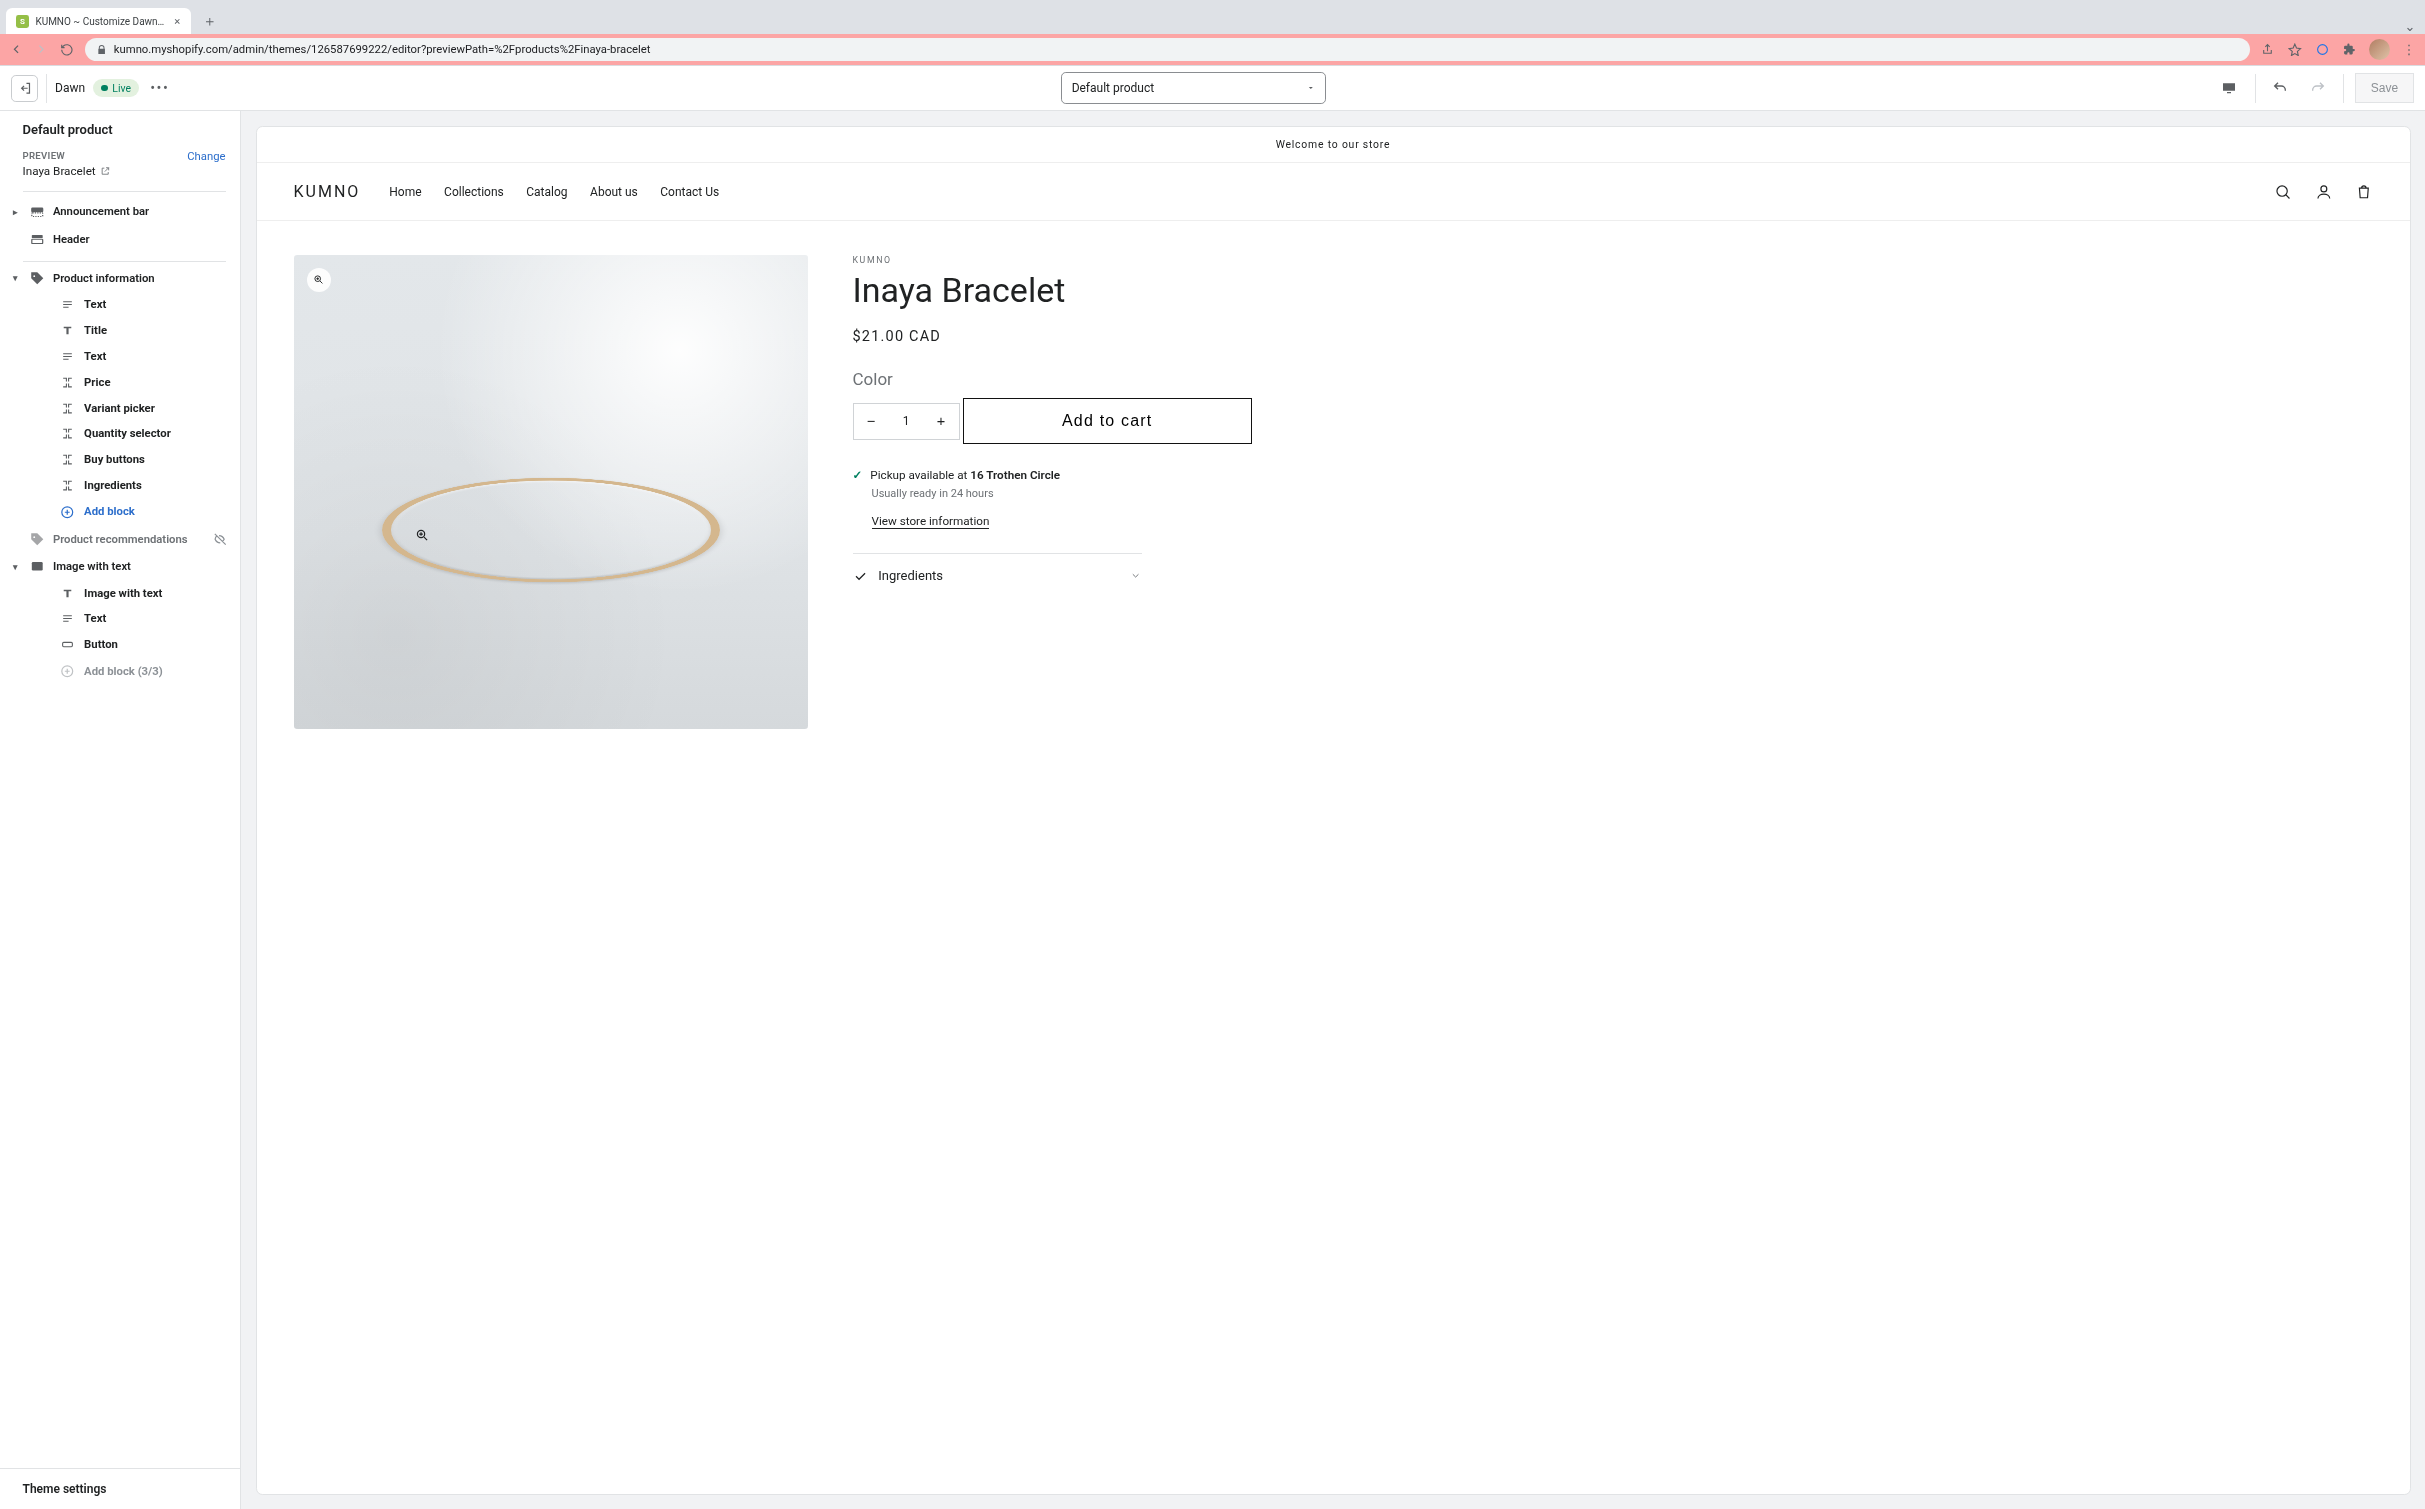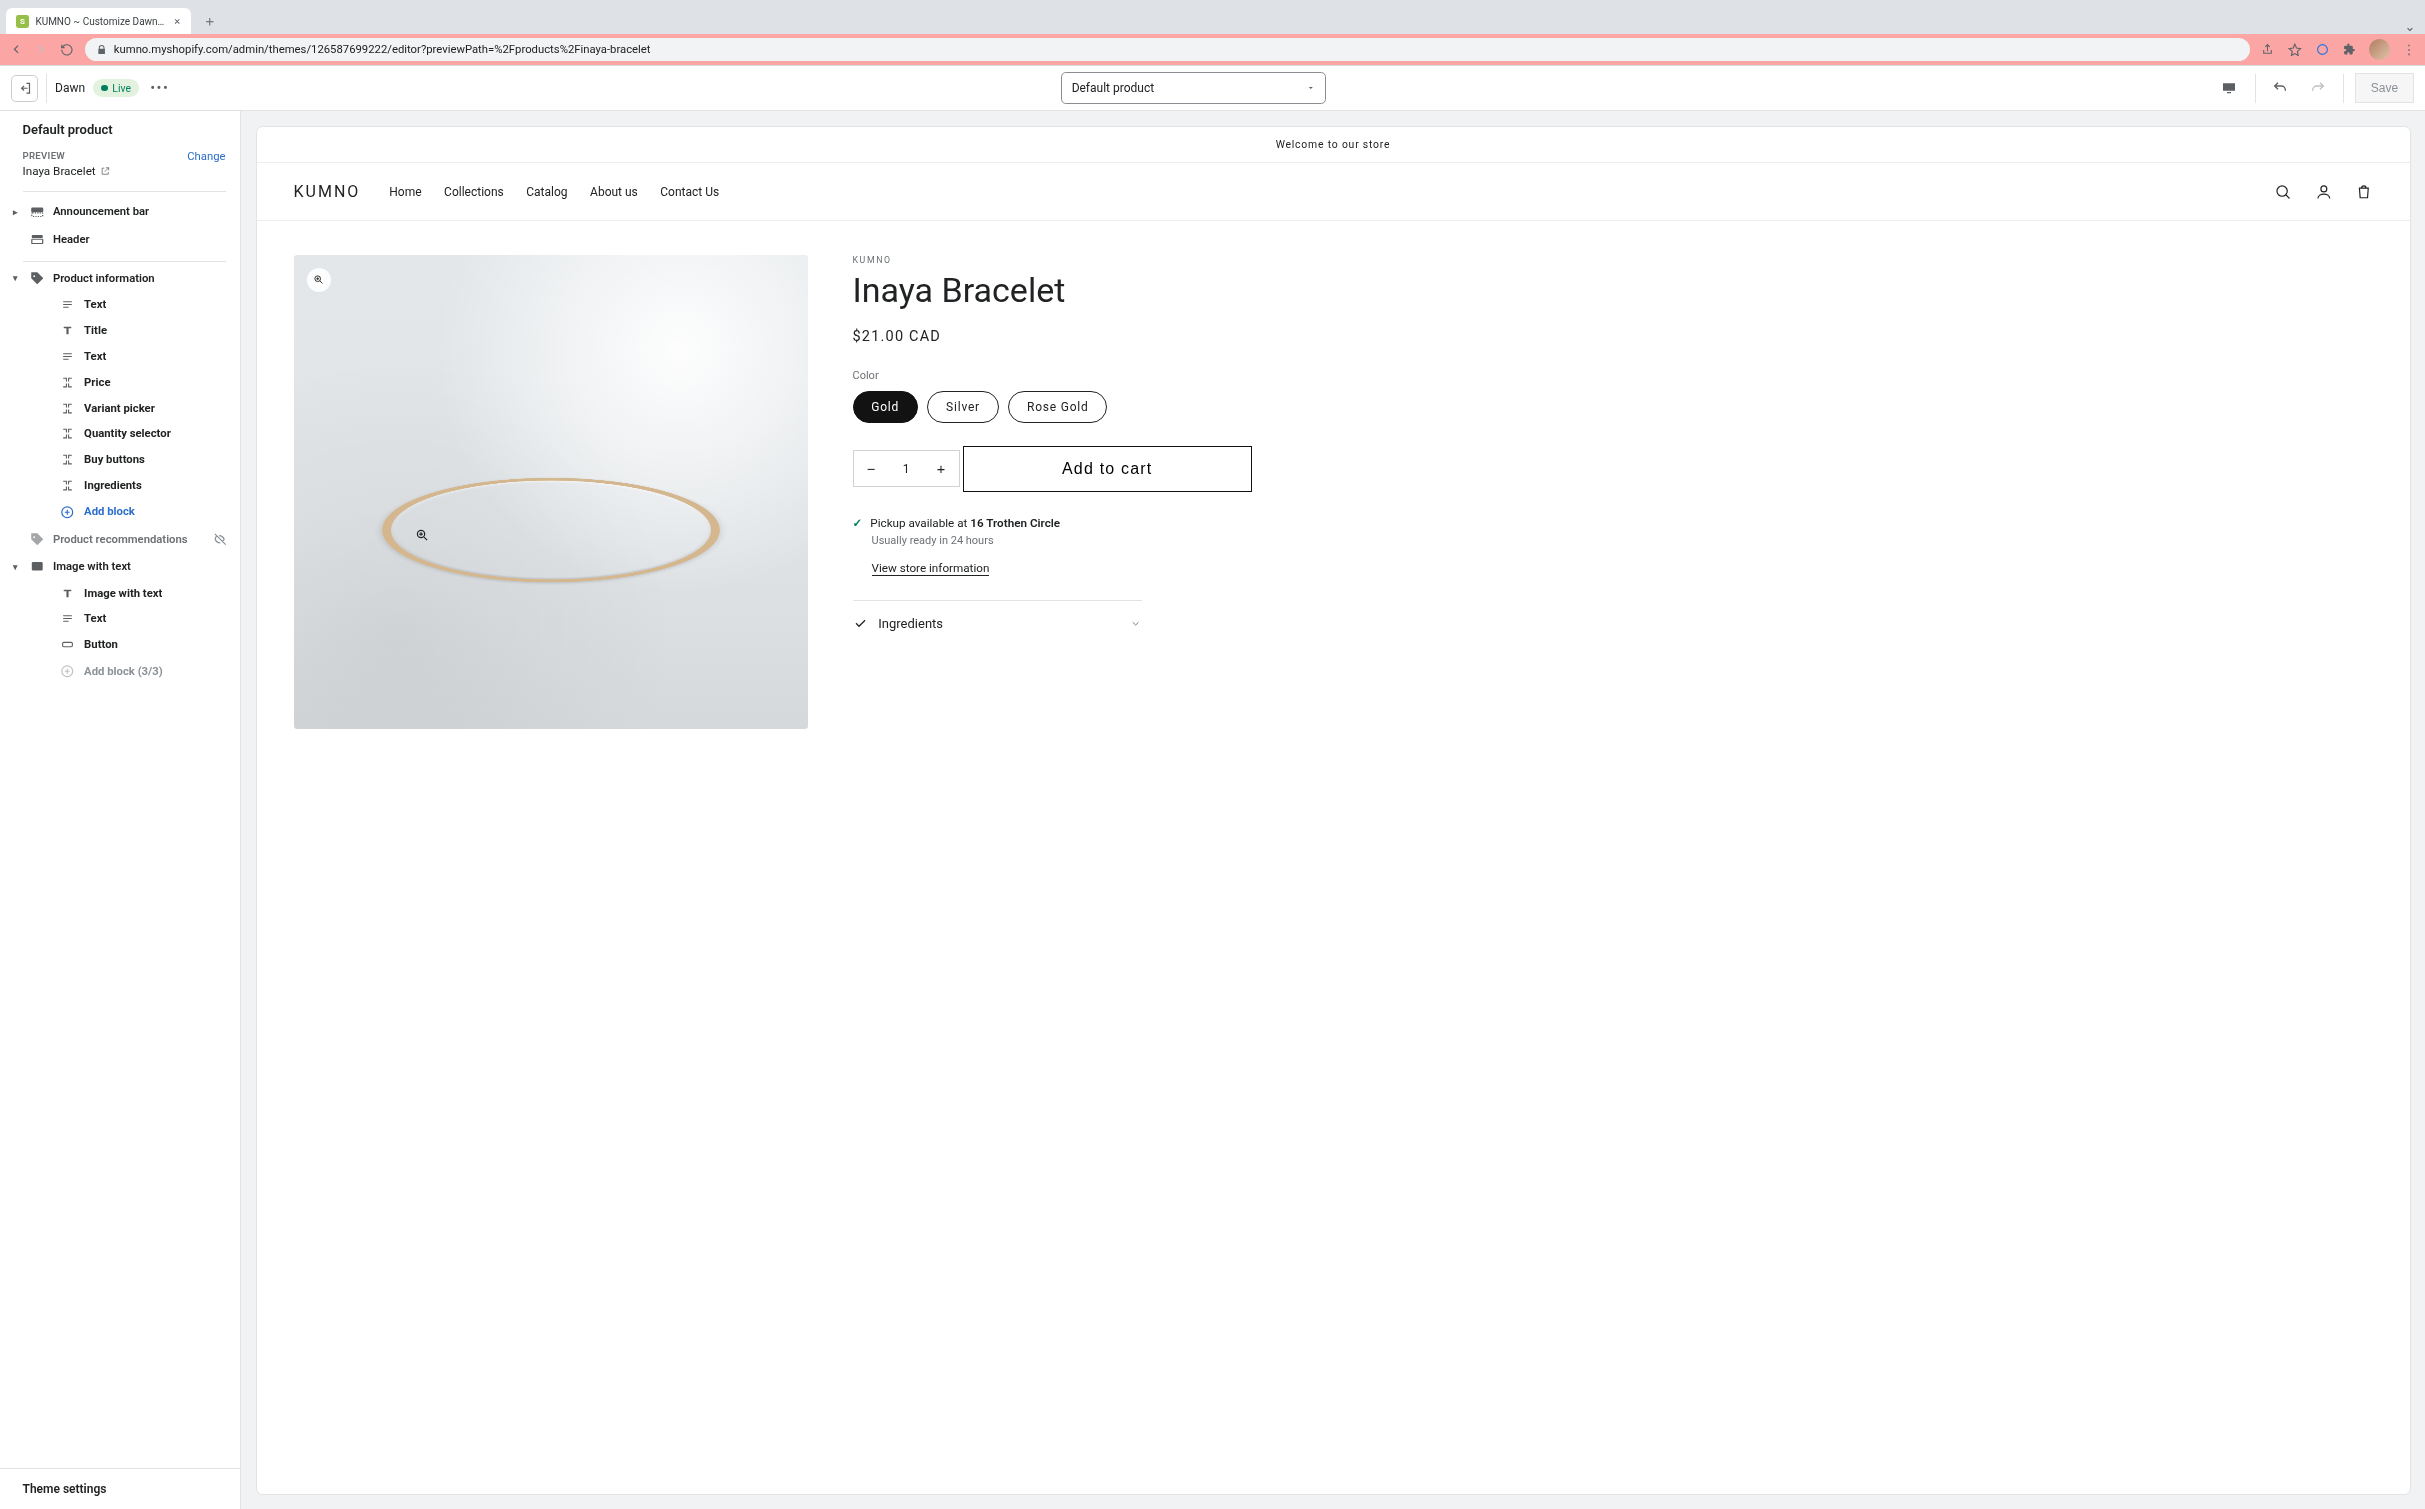--- a/index.html
+++ b/index.html
@@ -103,21 +103,21 @@
     box-shadow: inset 0 -3.2px 4.8px rgba(0,0,0,.15), inset 0 3.2px 6.4px rgba(255,255,255,.6), 0 3.2px 8px rgba(0,0,0,.15);
     background: transparent;
   }
   .zoom-badge { position:absolute; top:13px; left:13px; width:24px; height:24px; border-radius:50%; background:rgba(255,255,255,.9); display:flex; align-items:center; justify-content:center; color:#202223; font-size:11.3px; }
   .cursor-zoom { position:absolute; left:121px; top:273px; color:#202223; }
 
   .product-info { flex:1; }
   .vendor { font-size:8.8px; letter-spacing:1.6px; color:#6d7175; margin-bottom:4.8px; }
   .ptitle { font-size:34px; font-weight:400; margin-bottom:17.7px; }
   .price { font-size:14.5px; letter-spacing:1.2px; margin-bottom:24px; }
-  .opt-label { font-size:11px; color:#6d7175; margin-bottom:9.6px;margin-top:20px; }
+  .opt-label { font-size:17px; color:#6d7175; margin-bottom:9.6px;margin-top:20px; }
   .variants { display:flex; gap:9.6px; margin-bottom:22.5px; }
   .variant { border:0.8px solid #202223; border-radius:19px; padding:8px 17.7px; font-size:12px; letter-spacing:0.8px; cursor:pointer; background:#fff; }
   .variant.selected { background:#121212; color:#fff; border-color:#121212; }
   .qty-label { font-size:11.3px; color:#6d7175; margin-bottom:8px; }
   .qty { display:inline-flex; border:0.8px solid #d0d3d6; height:37px; align-items:stretch; margin-bottom:21px; }
   .qty button { width:35px; background:#fff; border:none; font-size:14.5px; cursor:pointer; color:#202223; }
   .qty .val { width:35px; display:flex; align-items:center; justify-content:center; font-size:12px; }
   .add-cart { width:100%; max-width:289px; border:0.8px solid #121212; background:#fff; padding:13px 0; font-size:16px; letter-spacing:1.2px; cursor:pointer; margin-bottom:24px; }
   .pickup { display:flex; align-items:flex-start; gap:8px; font-size:11.7px; margin-bottom:4.8px; }
   .pickup .check { color:#008060; font-weight:700; }
@@ -487,25 +487,20 @@
               </svg>
           </div>
         </div>
 
         <div class="product-info">
           <div class="vendor">KUMNO</div>
           <h1 class="ptitle">Inaya Bracelet</h1>
           <div class="price">$21.00 CAD</div>
 
           <div class="opt-label">Color</div>
-          <div class="variants">
-            <div class="variant selected">Gold</div>
-            <div class="variant">Silver</div>
-            <div class="variant">Rose Gold</div>
-          </div>
 
           <div class="qty">
             <button>−</button>
             <div class="val">1</div>
             <button>+</button>
           </div>
 
           <button class="add-cart">Add to cart</button>
 
           <div class="pickup">

